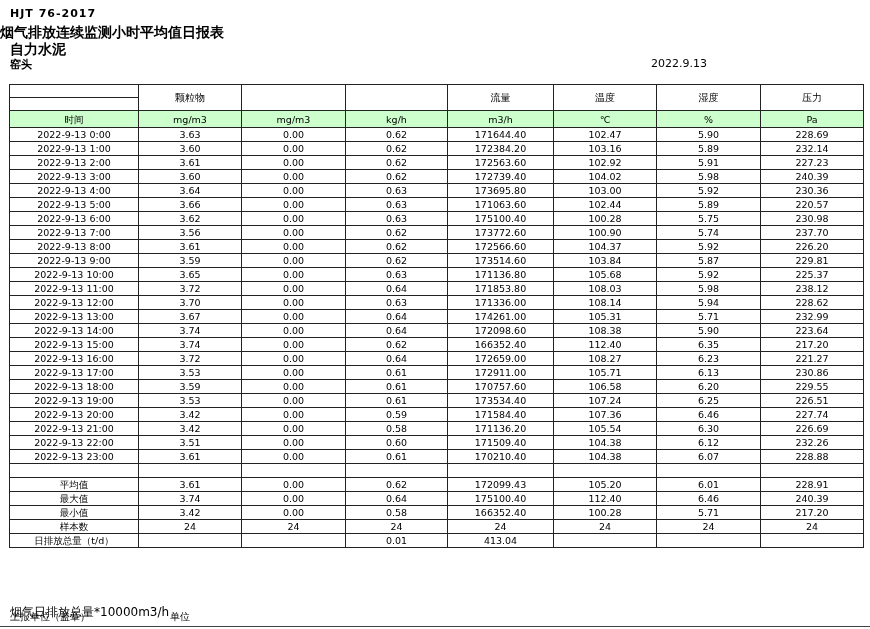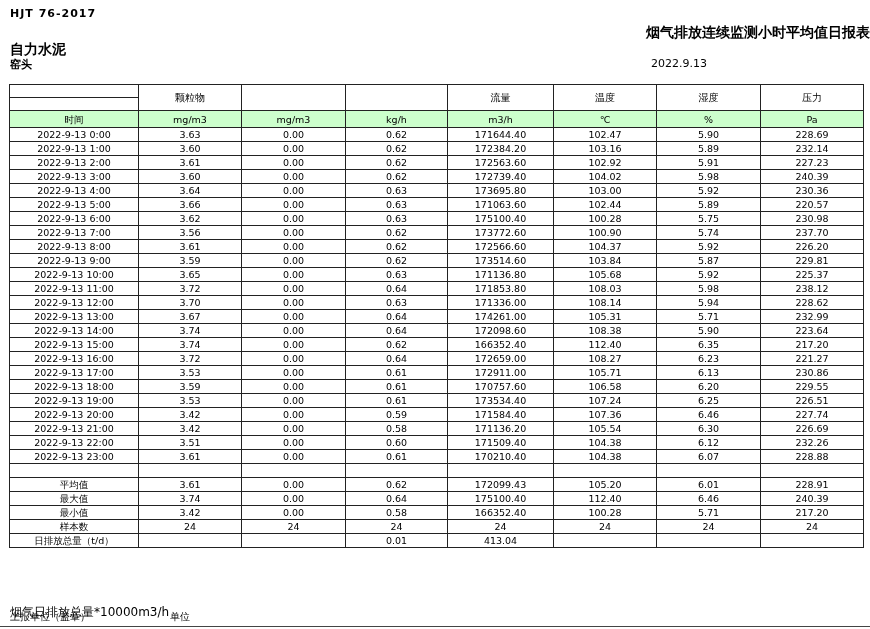--- a/index.html
+++ b/index.html
@@ -11,21 +11,21 @@
     position: relative;
     overflow: hidden;
   }
   .page { position: absolute; inset: 0; border-radius: 32px; }
   .standard-code {
     position: absolute; left: 10px; top: 7px;
     font-size: 11px; font-weight: bold; letter-spacing: 1px;
   }
   .report-title {
     position: absolute; left: 0; top: 24px; width: 870px;
-    text-align: right; font-size: 14px; font-weight: bold;
+    text-align: left; font-size: 14px; font-weight: bold;
   }
   .company-name {
     position: absolute; left: 10px; top: 41px;
     font-size: 14px; font-weight: bold;
   }
   .station-name {
     position: absolute; left: 10px; top: 57px;
     font-size: 11px; font-weight: bold;
   }
   .report-date {

